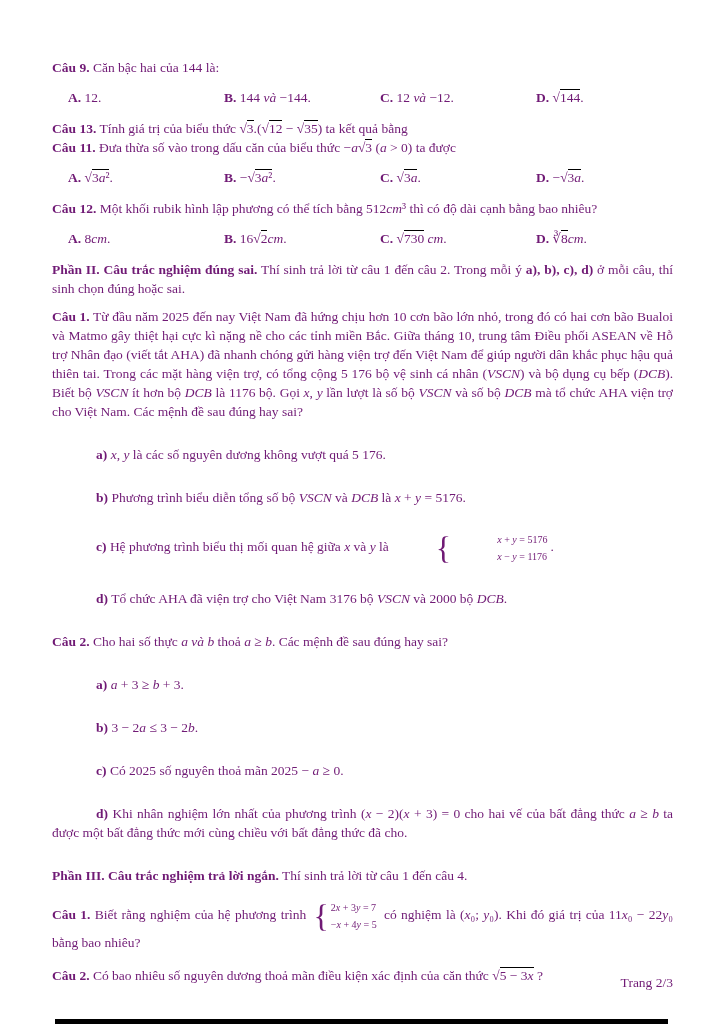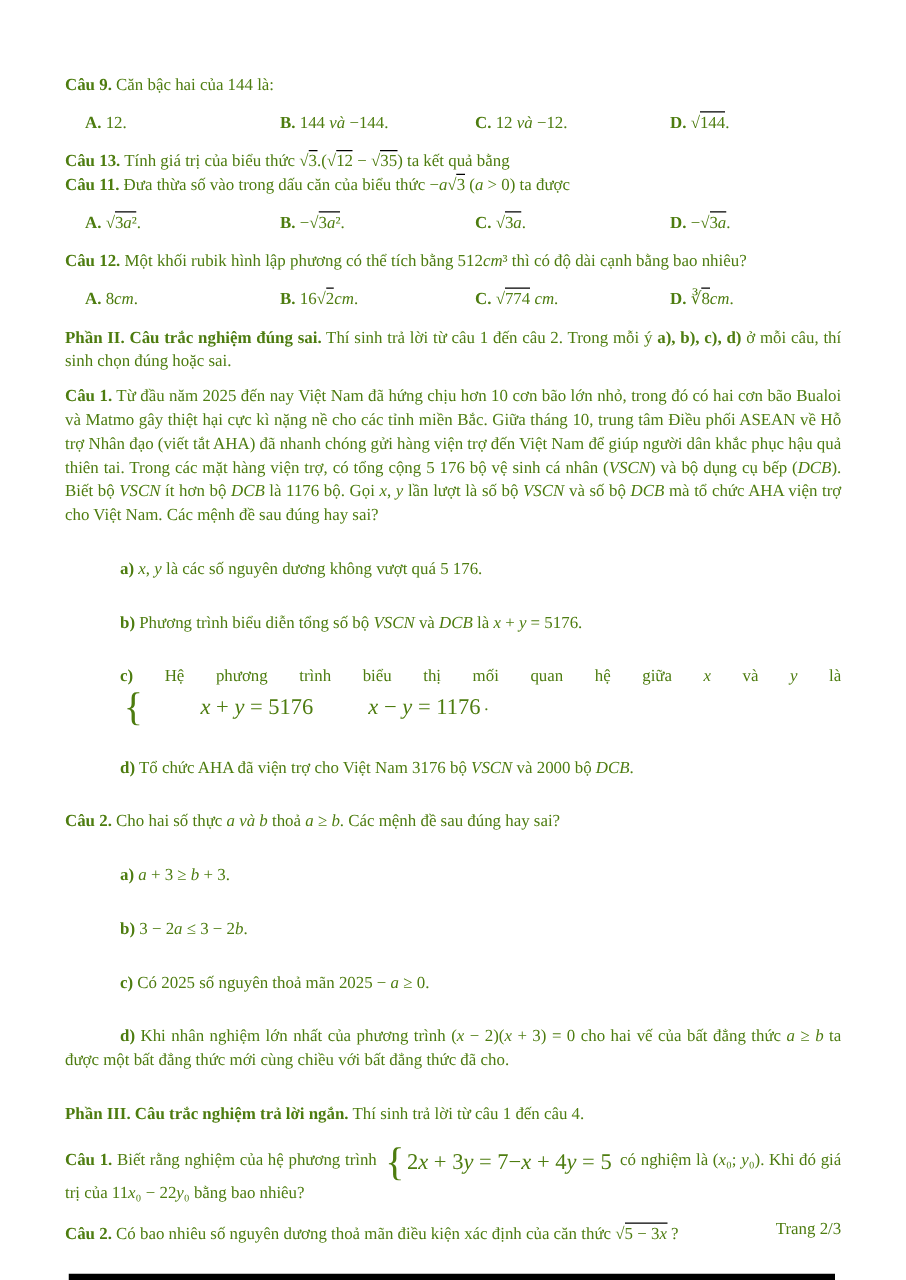--- a/index.html
+++ b/index.html
@@ -1,40 +1,40 @@
 <!DOCTYPE html>
 <html><head>
 <meta charset="utf-8">
 <title>Document</title>
 <style>
   html,body { margin:0; padding:0; background:#ffffff; }
   .page {
     position:relative; width:725px; height:1024px; overflow:hidden;
-    background:#ffffff; color:#4d7c0f;
+    background:#ffffff; color:#701a75;
     font-family:"Liberation Serif","DejaVu Serif",serif;
     font-size:13.5px; line-height:19px;
     box-sizing:border-box; padding:58px 52px 0 52px;
   }
   p { margin:0; }
   .stem { margin:0; }
   .justify { text-align:justify; }
   .options {
     display:grid; grid-template-columns:156px 156px 156px auto;
     padding-left:16px; margin:11px 0 12px 0;
   }
   .part-heading { margin:0 0 9px 0; text-align:justify; }
   .subitem { margin:24px 0; text-indent:44px; text-align:justify; }
   .q-sec { margin-top:3px; }
   .mt10 { margin-top:10px; }
   .mt14 { margin-top:14px; }
   .sqrt { white-space:nowrap; }
   .rad { border-top:1px solid #000; }
   .system { display:inline-flex; align-items:center; vertical-align:middle; margin:0 3px; }
   .brace { font-size:32px; line-height:30px; font-weight:400; }
-  .sys-lines { display:inline-flex; flex-direction:row; margin-left:2px; line-height:17px; font-size:18px; }
+  .sys-lines { display:inline-flex; flex-direction:column; margin-left:2px; line-height:17px; font-size:10px; }
   .footer { position:absolute; right:52px; bottom:32px; }
   .bottom-bar { position:absolute; left:55px; right:57px; bottom:0; height:5px; background:#000; }
 </style>
 </head>
 <body>
 
 <div class="page">
 
   <section>
     <p class="stem"><b>Câu 9.</b> <span>Căn bậc hai của 144 là:</span></p>
@@ -58,21 +58,21 @@
       <span class="opt"><b>C.</b> <span><span class="sqrt">√<span class="rad">3<i>a</i></span></span>.</span></span>
       <span class="opt"><b>D.</b> <span>−<span class="sqrt">√<span class="rad">3<i>a</i></span></span>.</span></span>
     </div>
   </section>
 
   <section>
     <p class="stem"><b>Câu 12.</b> <span>Một khối rubik hình lập phương có thể tích bằng 512<i>cm</i>³ thì có độ dài cạnh bằng bao nhiêu?</span></p>
     <div class="options">
       <span class="opt"><b>A.</b> <span>8<i>cm</i>.</span></span>
       <span class="opt"><b>B.</b> <span>16<span class="sqrt">√<span class="rad">2</span></span><i>cm</i>.</span></span>
-      <span class="opt"><b>C.</b> <span><span class="sqrt">√<span class="rad">774</span></span> <i>cm</i>.</span></span>
+      <span class="opt"><b>C.</b> <span><span class="sqrt">√<span class="rad">730</span></span> <i>cm</i>.</span></span>
       <span class="opt"><b>D.</b> <span><span class="sqrt">∛<span class="rad">8</span></span><i>cm</i>.</span></span>
     </div>
   </section>
 
   <p class="part-heading"><b>Phần II. Câu trắc nghiệm đúng sai.</b> <span>Thí sinh trả lời từ câu 1 đến câu 2. Trong mỗi ý <b>a), b), c), d)</b> ở mỗi câu, thí sinh chọn đúng hoặc sai.</span></p>
 
   <section class="q-sec">
     <p class="stem justify"><b>Câu 1.</b> <span>Từ đầu năm 2025 đến nay Việt Nam đã hứng chịu hơn 10 cơn bão lớn nhỏ, trong đó có hai cơn bão Bualoi và Matmo gây thiệt hại cực kì nặng nề cho các tỉnh miền Bắc. Giữa tháng 10, trung tâm Điều phối ASEAN về Hỗ trợ Nhân đạo (viết tắt AHA) đã nhanh chóng gửi hàng viện trợ đến Việt Nam để giúp người dân khắc phục hậu quả thiên tai. Trong các mặt hàng viện trợ, có tổng cộng 5 176 bộ vệ sinh cá nhân (<i>VSCN</i>) và bộ dụng cụ bếp (<i>DCB</i>). Biết bộ <i>VSCN</i> ít hơn bộ <i>DCB</i> là 1176 bộ. Gọi <i>x</i>, <i>y</i> lần lượt là số bộ <i>VSCN</i> và số bộ <i>DCB</i> mà tổ chức AHA viện trợ cho Việt Nam. Các mệnh đề sau đúng hay sai?</span></p>
     <p class="subitem"><b>a)</b> <span><i>x</i>, <i>y</i> là các số nguyên dương không vượt quá 5 176.</span></p>
     <p class="subitem"><b>b)</b> <span>Phương trình biểu diễn tổng số bộ <i>VSCN</i> và <i>DCB</i> là <i>x</i> + <i>y</i> = 5176.</span></p>

